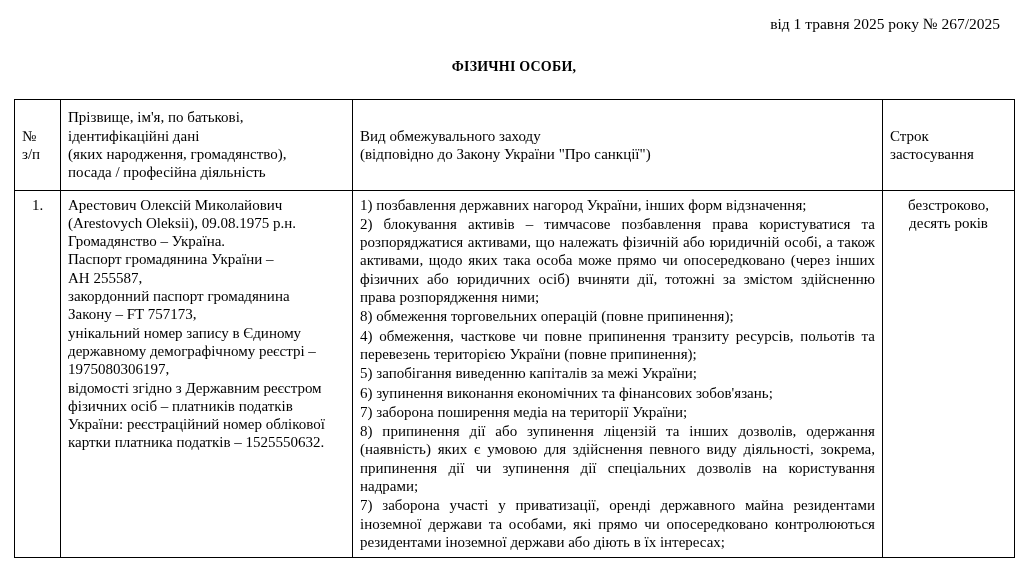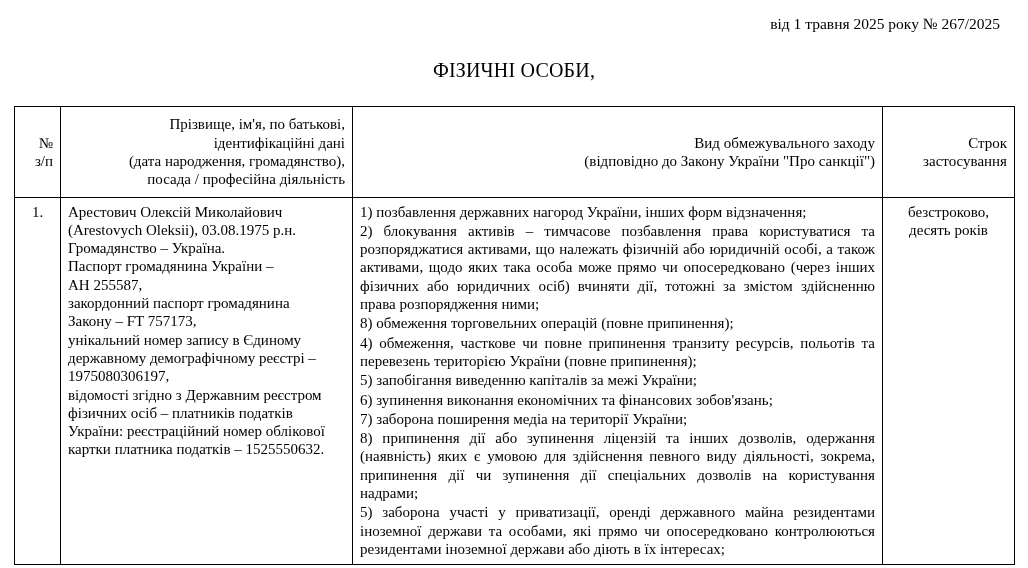--- a/index.html
+++ b/index.html
@@ -26,22 +26,22 @@
     font-size: 15.5px;
     padding-top: 14px;
     padding-right: 14px;
     line-height: 1.25;
   }
   .title-block {
     text-align: center;
     margin-top: 26px;
   }
   .title-main {
-    font-size: 20px;
-    font-weight: normal;
+    font-size: 14px;
+    font-weight: bold;
     letter-spacing: 0.2px;
   }
   .title-sub {
     font-size: 15.5px;
     font-weight: bold;
     margin-top: 4px;
   }
   table.sanctions {
     width: 1000px;
     margin: 24px auto 0 auto;
@@ -50,21 +50,21 @@
   }
   table.sanctions th,
   table.sanctions td {
     border: 1px solid #000000;
     vertical-align: top;
     padding: 5px 7px;
     font-size: 15px;
     line-height: 1.22;
   }
   table.sanctions thead th {
-    text-align: right;
+    text-align: left;
     font-weight: normal;
     padding-top: 8px;
     padding-bottom: 8px;
     vertical-align: middle;
   }
   .col-num { width: 46px; }
   .col-person { width: 292px; }
   .col-measure { width: 530px; }
   .col-term { width: 132px; }
 
@@ -118,39 +118,39 @@
     </colgroup>
     <thead>
       <tr>
         <th class="hdr-lines">
           <div>№</div>
           <div>з/п</div>
         </th>
         <th class="hdr-lines hdr-person">
           <div>Прізвище, ім'я, по батькові,</div>
           <div>ідентифікаційні дані</div>
-          <div>(дата народження, громадянство),</div>
+          <div>(яких народження, громадянство),</div>
           <div>посада / професійна діяльність</div>
         </th>
         <th class="hdr-lines hdr-measure">
           <div>Вид обмежувального заходу</div>
           <div>(відповідно до Закону України "Про санкції")</div>
         </th>
         <th class="hdr-lines">
           <div>Строк</div>
           <div>застосування</div>
         </th>
       </tr>
     </thead>
     <tbody>
       <tr>
         <td class="cell-num">1.</td>
         <td class="cell-person">
           <p class="person-line">Арестович Олексій Миколайович</p>
-          <p class="person-line">(Arestovych Oleksii), 03.08.1975 р.н.</p>
+          <p class="person-line">(Arestovych Oleksii), 09.08.1975 р.н.</p>
           <p class="person-line">Громадянство – Україна.</p>
           <p class="person-line">Паспорт громадянина України –</p>
           <p class="person-line">АН 255587,</p>
           <p class="person-line">закордонний паспорт громадянина</p>
           <p class="person-line">Закону – FT 757173,</p>
           <p class="person-line">унікальний номер запису в Єдиному</p>
           <p class="person-line">державному демографічному реєстрі –</p>
           <p class="person-line">1975080306197,</p>
           <p class="person-line"> відомості згідно з Державним реєстром</p>
           <p class="person-line">фізичних осіб – платників податків</p>
@@ -159,21 +159,21 @@
         </td>
         <td class="cell-measure">
           <p class="measure-item">1) позбавлення державних нагород України, інших форм відзначення;</p>
           <p class="measure-item">2) блокування активів – тимчасове позбавлення права користуватися та розпоряджатися активами, що належать фізичній або юридичній особі, а також активами, щодо яких така особа може прямо чи опосередковано (через інших фізичних або юридичних осіб) вчиняти дії, тотожні за змістом здійсненню права розпорядження ними;</p>
           <p class="measure-item">8) обмеження торговельних операцій (повне припинення);</p>
           <p class="measure-item">4) обмеження, часткове чи повне припинення транзиту ресурсів, польотів та перевезень територією України (повне припинення);</p>
           <p class="measure-item">5) запобігання виведенню капіталів за межі України;</p>
           <p class="measure-item">6) зупинення виконання економічних та фінансових зобов'язань;</p>
           <p class="measure-item">7) заборона поширення медіа на території України;</p>
           <p class="measure-item">8) припинення дії або зупинення ліцензій та інших дозволів, одержання (наявність) яких є умовою для здійснення певного виду діяльності, зокрема, припинення дії чи зупинення дії спеціальних дозволів на користування надрами;</p>
-          <p class="measure-item">5) заборона участі у приватизації, оренді державного майна резидентами іноземної держави та особами, які прямо чи опосередковано контролюються резидентами іноземної держави або діють в їх інтересах;</p>
+          <p class="measure-item">7) заборона участі у приватизації, оренді державного майна резидентами іноземної держави та особами, які прямо чи опосередковано контролюються резидентами іноземної держави або діють в їх інтересах;</p>
         </td>
         <td class="cell-term">
           <p class="term-line">безстроково,</p>
           <p class="term-line">десять років</p>
         </td>
       </tr>
     </tbody>
   </table>
 
 </div>

